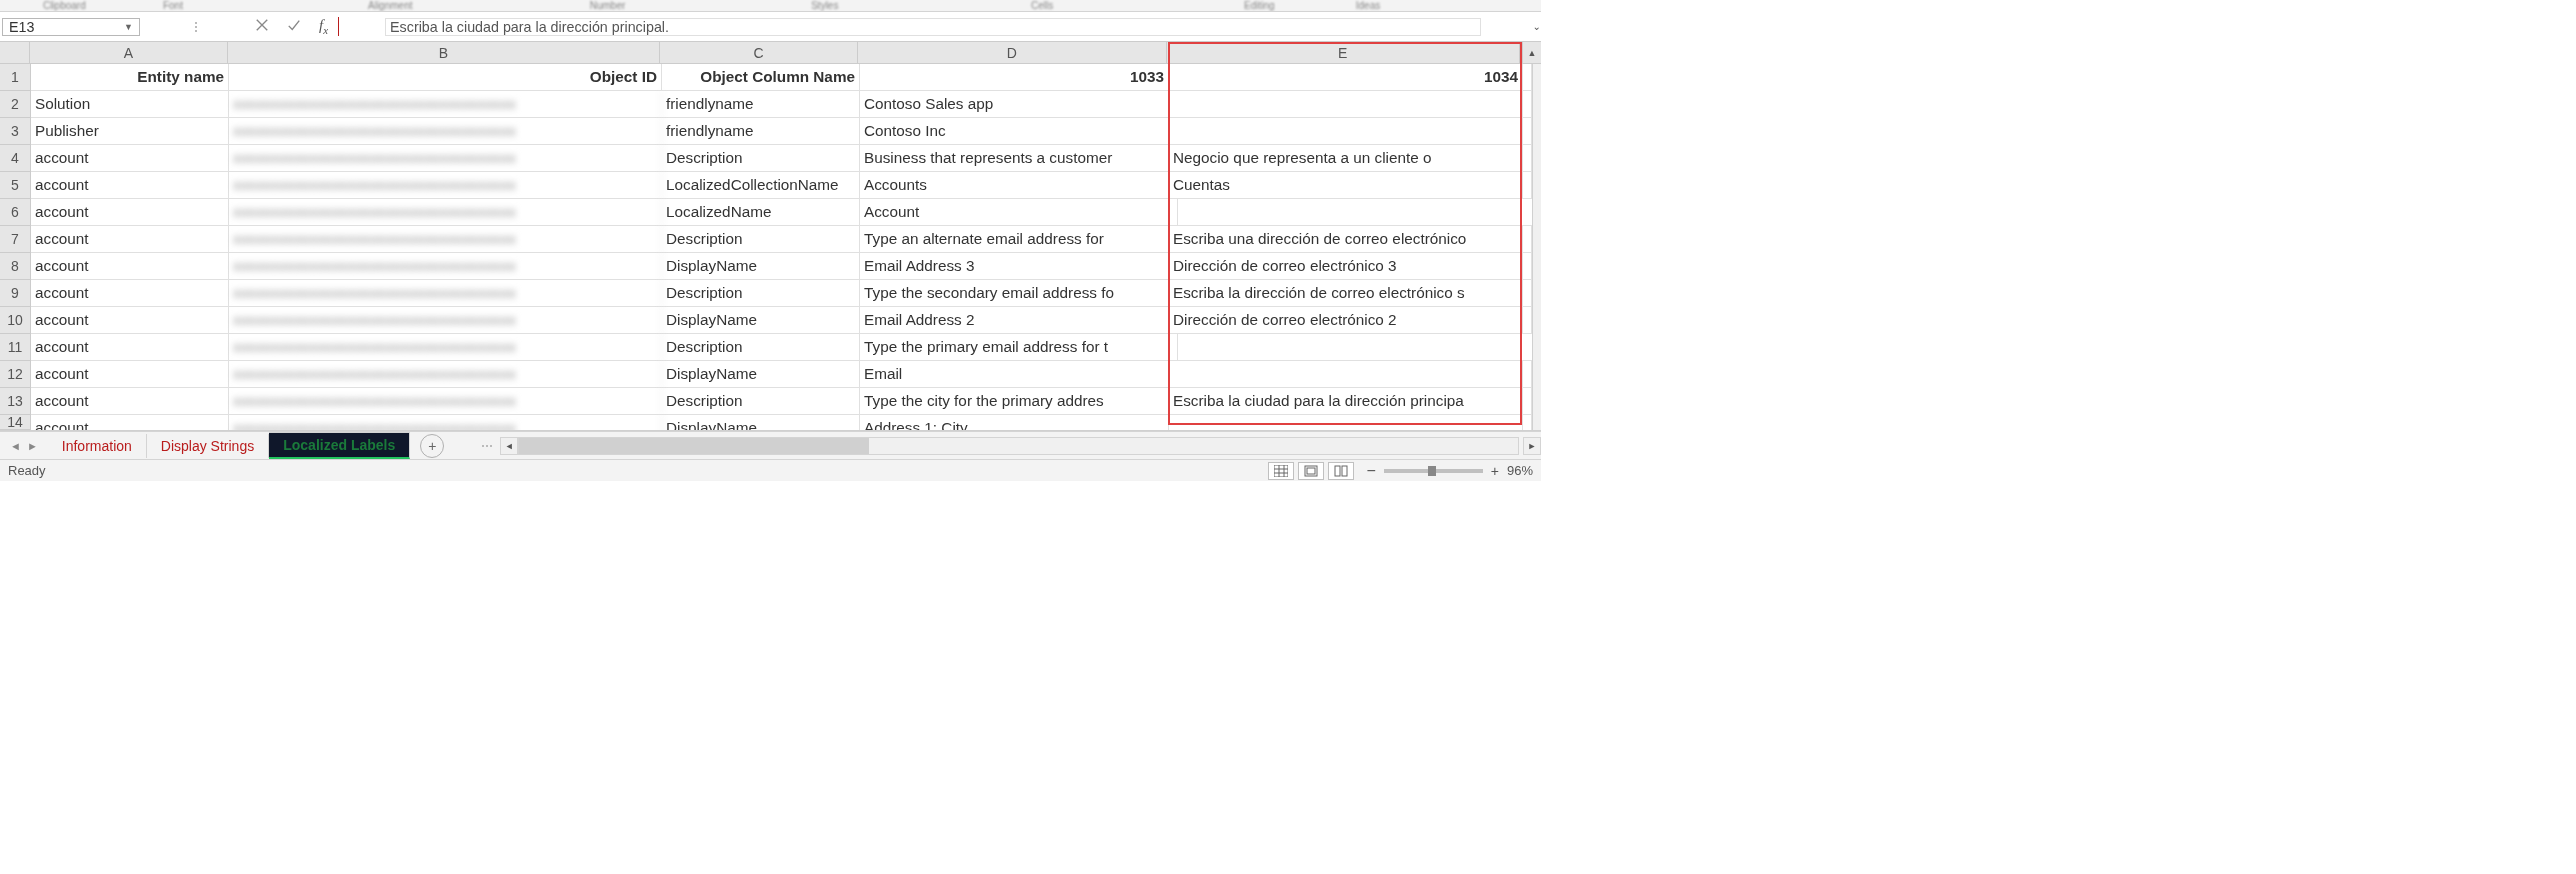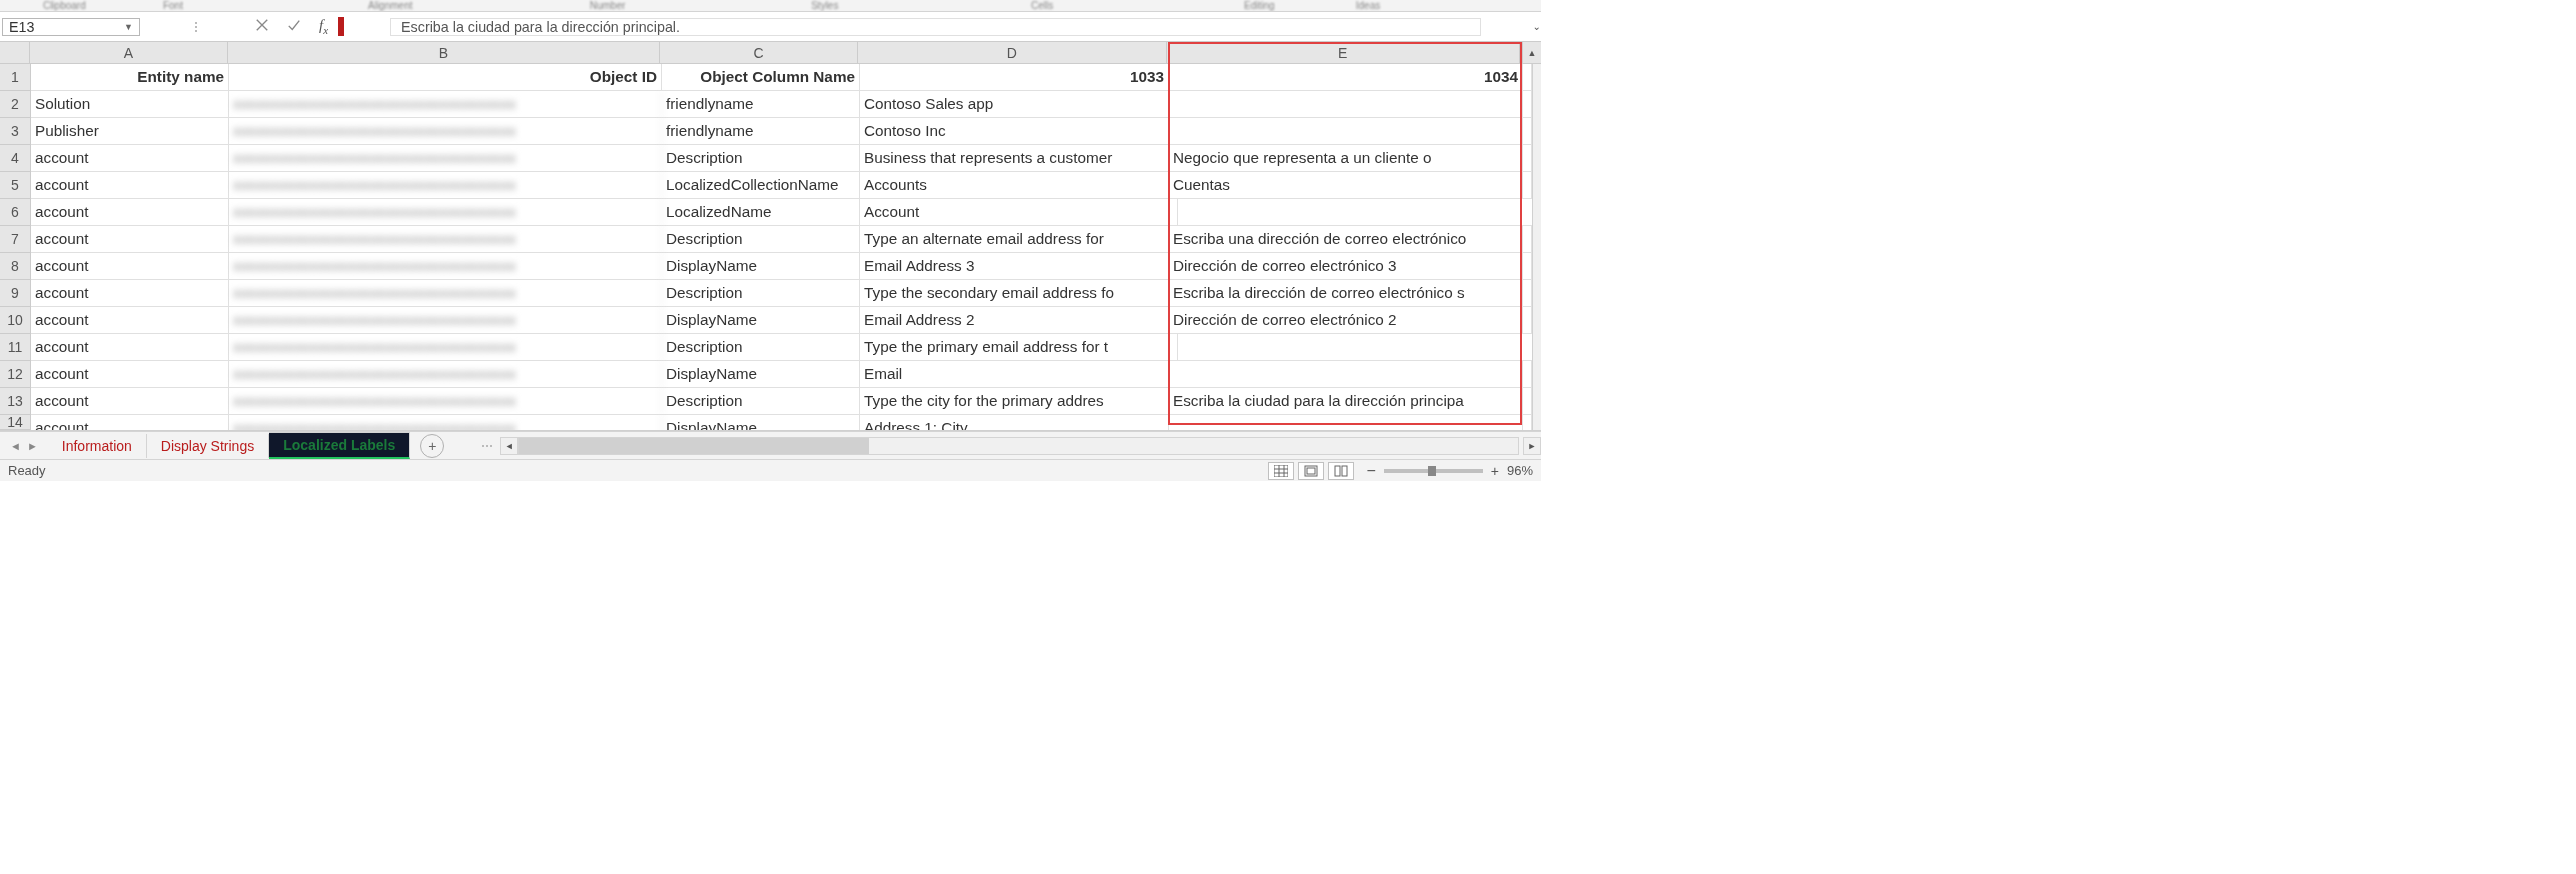--- a/index.html
+++ b/index.html
@@ -47,34 +47,34 @@
   }
   .name-box .dd {
     font-size: 9px;
     color: #666;
   }
   .fn-btns {
     display: flex;
     align-items: center;
     gap: 18px;
     padding: 0 10px;
-    border-right: 6px solid #b91c1c;
+    border-right: 1px solid #b91c1c;
     color: #777;
   }
   .fn-btns svg { width: 14px; height: 14px; }
   .dots-sep {
     display: flex; flex-direction: column; gap: 2px;
     justify-content: center; padding: 0 4px 0 8px;
   }
   .dots-sep i { width: 2px; height: 2px; background: #bbb; display: block; }
   .formula-bar {
     flex: 1;
     display: flex;
     align-items: center;
-    padding: 0 10px;
+    padding: 0 4px;
     color: #555;
     border: 1px solid #e0e0e0;
     margin: 2px;
     position: relative;
   }
   .formula-expand {
     font-size: 10px; color: #555; padding-left: 6px;
   }
 
   

